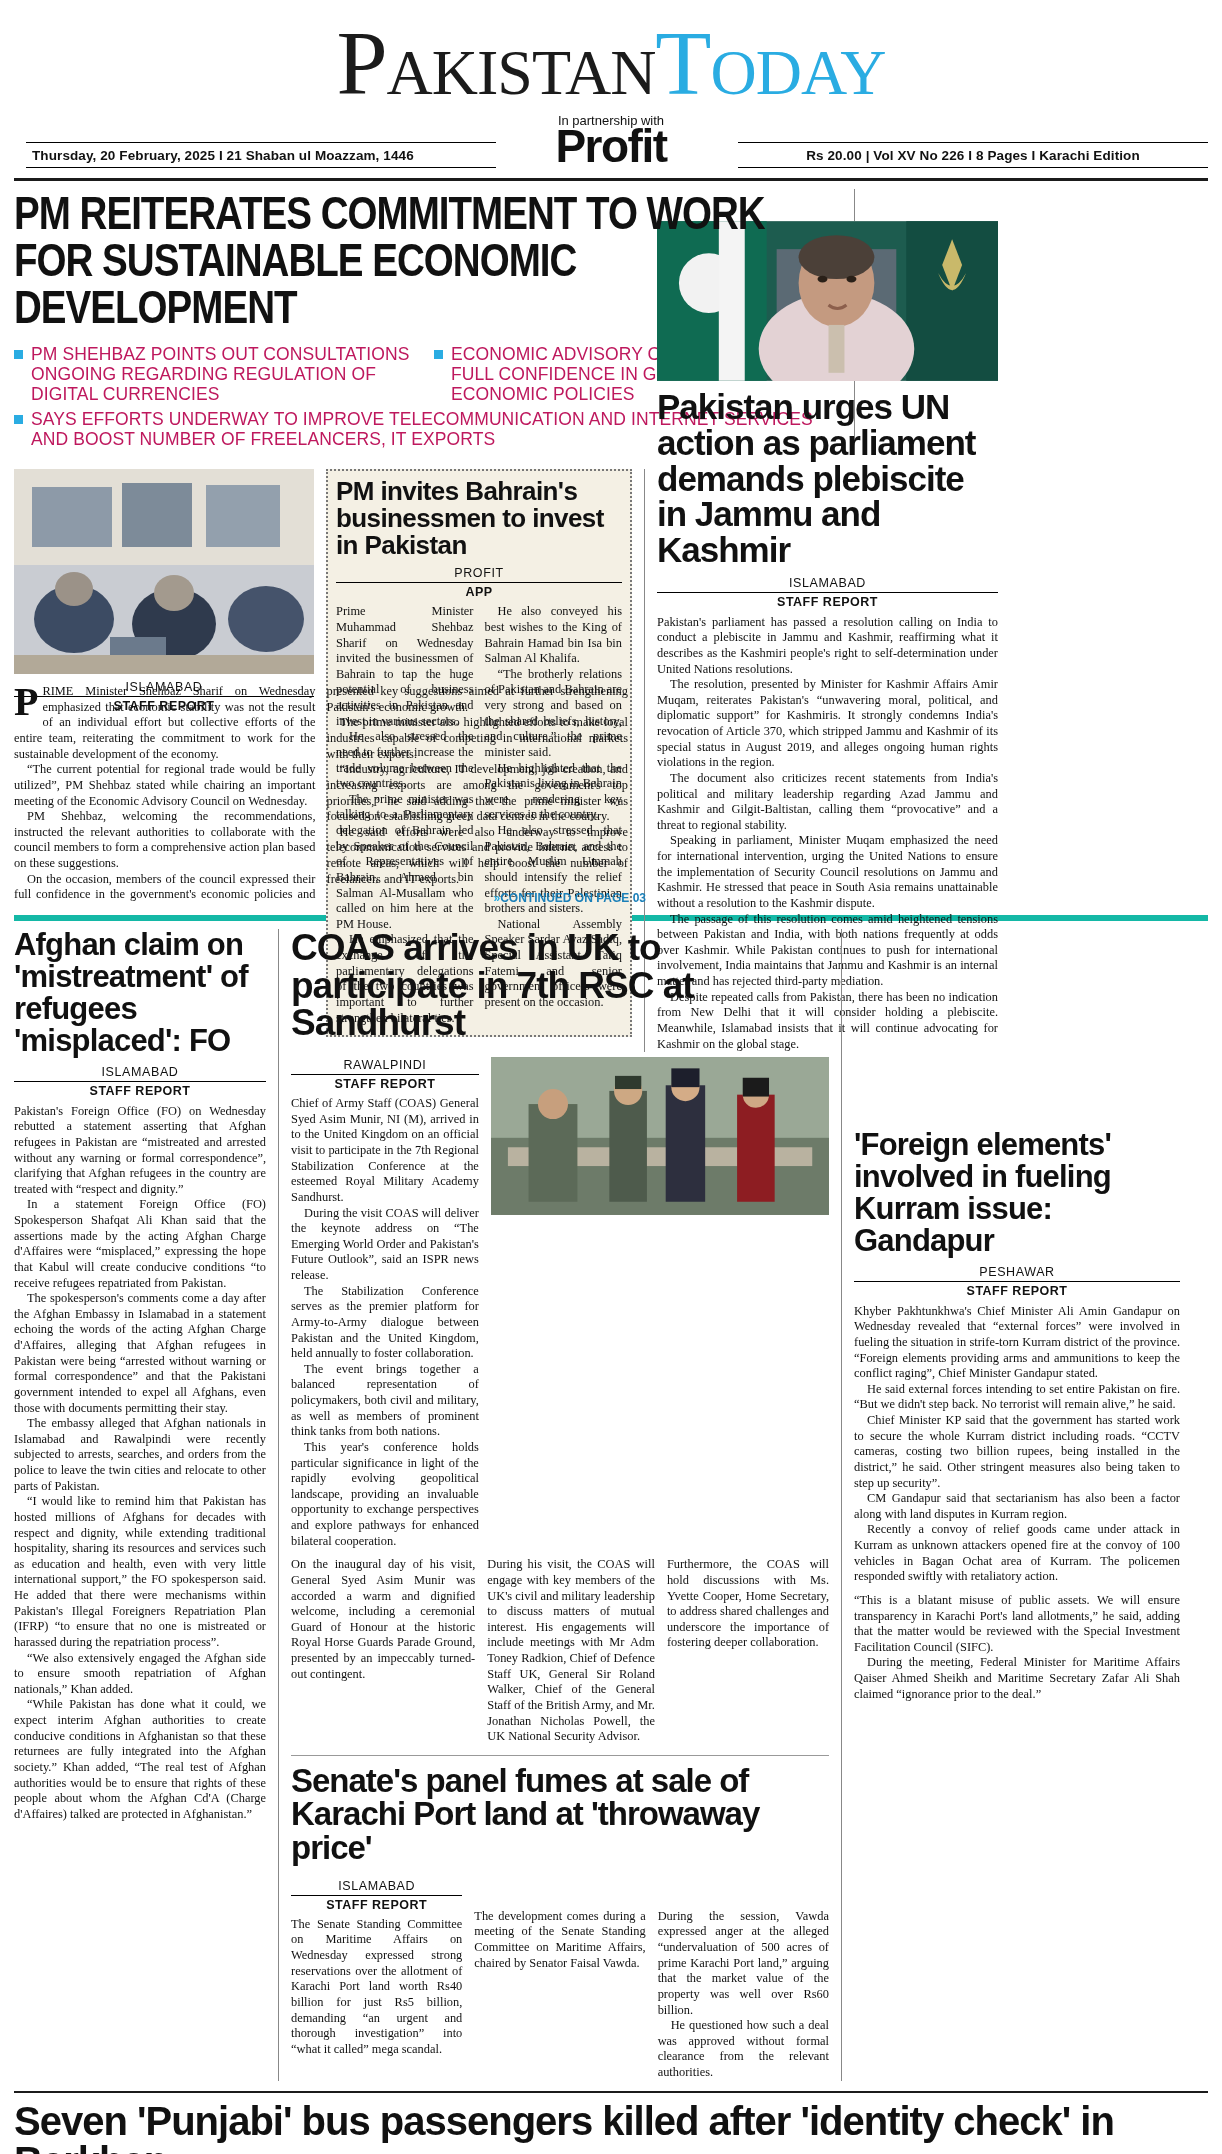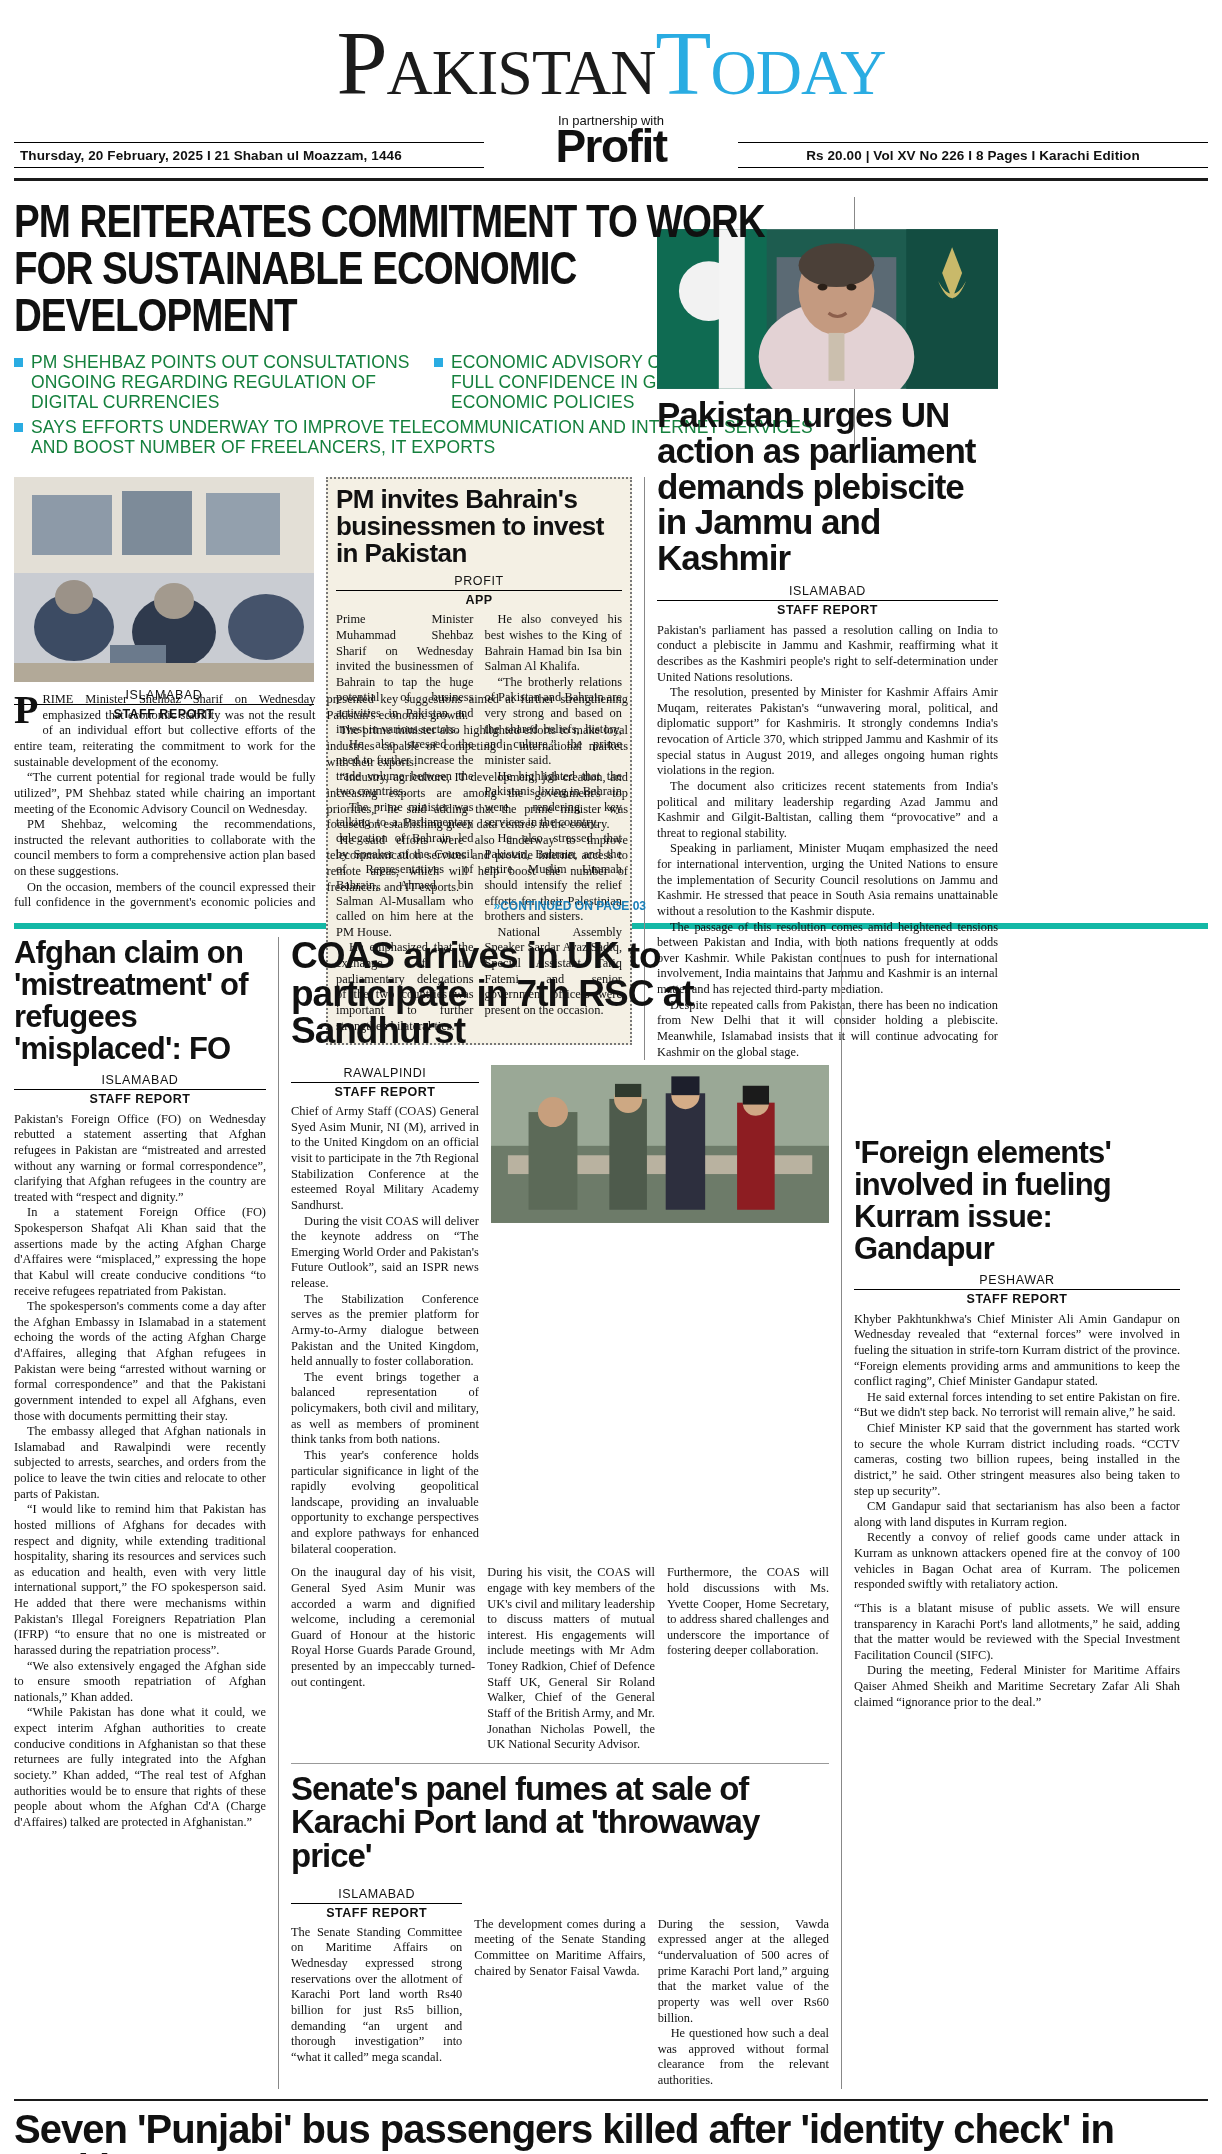--- a/index.html
+++ b/index.html
@@ -23,53 +23,53 @@
   .logo .pk { color: #1b1b1b; font-variant: small-caps; }
   .logo .td { color: #2aace2; font-variant: small-caps; }
   .partner { font-family: "Liberation Sans", sans-serif; font-size: 13px; margin-top: 6px; font-weight: 400; }
   .profit {
     font-family: "Liberation Sans", sans-serif;
     font-weight: bold; font-size: 46px; letter-spacing: -1.5px; line-height: .9;
     margin-top: -2px;
   }
   .dateline-row {
     display: flex; align-items: center; justify-content: space-between;
-    margin-top: -26px; position: relative; z-index: 2;
+    margin-top: -26px; position: relative; z-index: 2; margin-left: 12px;
   }
   .dl-box {
     font-family: "Liberation Sans", sans-serif;
     font-size: 13.5px; font-weight: bold; letter-spacing: .1px;
     border-top: 1px solid #000; border-bottom: 1px solid #000;
     padding: 5px 6px 4px 6px;
   }
   .dl-left { width: 470px; }
   .dl-right { width: 470px; text-align: center; }
   .rule-thick { border-top: 3px solid #1b1b1b; margin-top: 10px; }
 
   
-  .lead-wrap { display: flex; gap: 14px; margin-top: 16px; }
+  .lead-wrap { display: flex; gap: 14px; margin-top: 8px; }
   .lead-main { width: 826px; }
   .lead-side { width: 354px; border-left: 1px solid #888; padding-left: 12px; }
 
   .mega-head {
     font-family: "Liberation Sans", sans-serif;
     font-weight: bold;
     font-size: 47px; line-height: 1.0;
     letter-spacing: -1.2px;
     transform: scaleX(0.82); transform-origin: left center;
     width: 121%;
     text-transform: uppercase;
   }
   .bullets { display: flex; gap: 14px; margin-top: 14px; }
   .bul-col { flex: 1; }
   .bul {
     display: flex; gap: 8px; margin-bottom: 6px;
     font-family: "Liberation Sans", sans-serif;
     font-size: 17.5px; line-height: 1.16; font-weight: 300;
-    letter-spacing: .1px; text-transform: uppercase; color: #15803d;
+    letter-spacing: .1px; text-transform: uppercase; color: #be185d;
   }
   .bul .sq { width: 9px; height: 9px; background: #2aace2; flex: 0 0 9px; margin-top: 6px; }
 
   
   .three { display: flex; gap: 12px; margin-top: 14px; }
   .c-photo { width: 300px; }
   .c-bah { width: 306px; }
   .c-un { width: 354px; border-left: 1px solid #888; padding-left: 12px; }
 
   .photo { background: #b9bcc2; width: 100%; display: block; }

